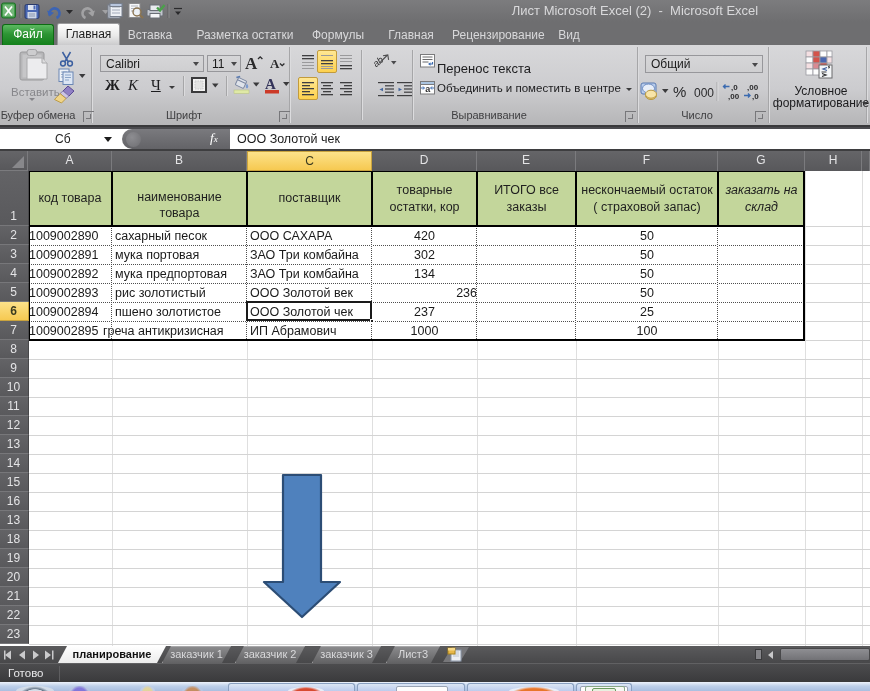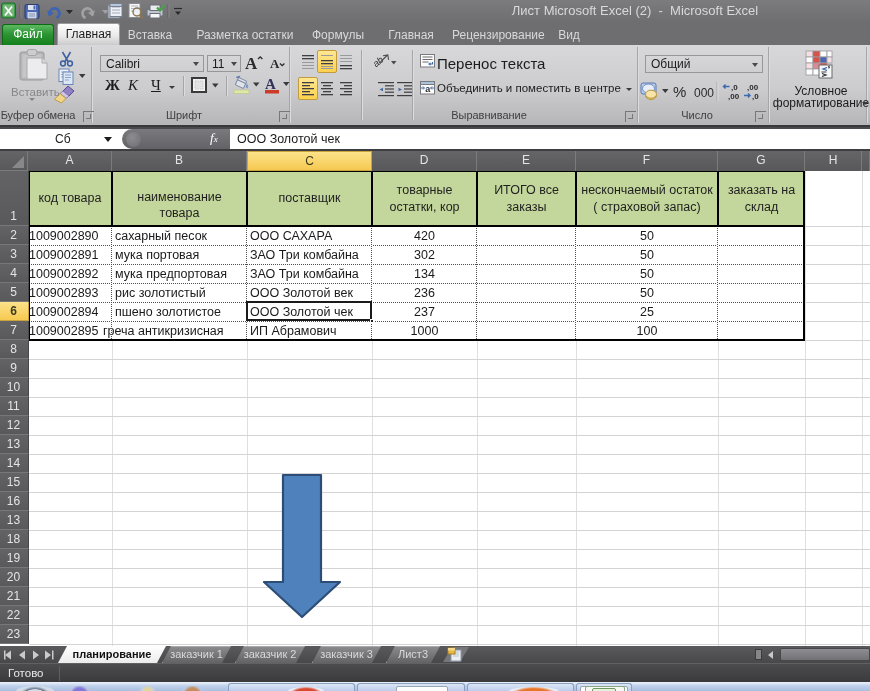--- a/index.html
+++ b/index.html
@@ -246,21 +246,21 @@
  <path d="M1.5 5.8 l3.5 1.7 l-3.5 1.7 z" fill="#44679e"></path>
 </svg>
 <div class="abs" style="left:412px;top:5px;width:1px;height:70px;background:#a6a6a8;box-shadow:1px 0 0 #dcdcde;"></div>
 <div class="abs" style="left:361px;top:5px;width:1px;height:70px;background:#a6a6a8;box-shadow:1px 0 0 #dcdcde;"></div>
 <svg class="abs" style="left:420px;top:9px" width="16" height="14" viewBox="0 0 16 14">
  <rect x="0.5" y="0.5" width="14" height="12.5" fill="#fdfdfd" stroke="#7a7a7c"></rect>
  <path d="M2.5 3 h10 M2.5 5.5 h10 M2.5 8 h6" stroke="#6a6a6c"></path>
  <path d="M12.5 8 v2 h-3" stroke="#3a6ab0" fill="none" stroke-width="1.2"></path>
  <path d="M10.5 8.3 l-2.5 1.7 2.5 1.7 z" fill="#3a6ab0"></path>
 </svg>
-<div class="btxt" style="left:437px;top:10px;font-size:15px;">Перенос текста</div>
+<div class="btxt" style="left:437px;top:16px;font-size:13px;">Перенос текста</div>
 <svg class="abs" style="left:420px;top:36px" width="16" height="14" viewBox="0 0 16 14">
  <rect x="0.5" y="0.5" width="14" height="12.5" fill="#fdfdfd" stroke="#7a7a7c"></rect>
  <rect x="0.5" y="0.5" width="14" height="3" fill="#aac4e0" stroke="#7a7a7c"></rect>
  <path d="M1 7 l3 0 m-1 -1.5 l1.5 1.5 -1.5 1.5 M14 7 l-3 0 m1 -1.5 l-1.5 1.5 1.5 1.5" stroke="#3a6ab0" fill="none" stroke-width="1"></path>
  <text x="5.2" y="10.5" font-size="9" fill="#2f2f31" font-weight="bold">a</text>
 </svg>
 <div class="btxt" style="left:437px;top:37px;font-size:11.5px;">Объединить и поместить в центре</div>
 <div class="dd" style="left:626px;top:43px;"></div>
 <div class="combo" style="left:645px;top:10px;width:118px;height:18px;">
       <span style="position:absolute;left:5px;top:1px;">Общий</span>
@@ -358,21 +358,21 @@
 <div class="gl-h" style="left:29px;top:436px;width:841px;"></div>
 <div class="gl-h" style="left:29px;top:455px;width:841px;"></div>
 <div class="gl-h" style="left:29px;top:474px;width:841px;"></div>
 <div class="gl-h" style="left:29px;top:493px;width:841px;"></div>
 <div class="green" style="left:28px;top:20px;width:84px;height:55px;">код товара</div>
 <div class="green" style="left:112px;top:20px;width:135px;height:68px;">наименование<br>товара</div>
 <div class="green" style="left:247px;top:20px;width:125px;height:55px;">поставщик</div>
 <div class="green" style="left:477px;top:20px;width:99px;height:55px;">ИТОГО все<br>заказы</div>
 <div class="green" style="left:372px;top:20px;width:105px;height:55px;">товарные<br>остатки, кор</div>
 <div class="green" style="left:576px;top:20px;width:142px;height:55px;">нескончаемый остаток<br>( страховой запас)</div>
-<div class="green" style="left:718px;top:20px;width:87px;height:55px;">заказать на<br>склад</div>
+<div class="green" style="left:718px;top:20px;width:87px;height:55px;font-style:italic;">заказать на<br>склад</div>
 <div class="tb" style="left:111px;top:20px;width:1.5px;height:55px;"></div>
 <div class="tb" style="left:246px;top:20px;width:1.5px;height:55px;"></div>
 <div class="tb" style="left:371px;top:20px;width:1.5px;height:55px;"></div>
 <div class="tb" style="left:476px;top:20px;width:1.5px;height:55px;"></div>
 <div class="tb" style="left:575px;top:20px;width:1.5px;height:55px;"></div>
 <div class="tb" style="left:717px;top:20px;width:1.5px;height:55px;"></div>
 <div class="abs" style="left:28px;top:75px;width:777px;height:114px;background:#fff;"></div>
 <div class="cell" style="left:29px;top:78px;width:81px;">1009002890</div>
 <div class="cell" style="left:115px;top:78px;width:130px;">сахарный песок</div>
 <div class="cell" style="left:250px;top:78px;width:120px;">ООО САХАРА</div>
@@ -384,21 +384,21 @@
 <div class="cell" style="left:372px;top:97px;width:105px;text-align:center;">302</div>
 <div class="cell" style="left:576px;top:97px;width:142px;text-align:center;">50</div>
 <div class="cell" style="left:29px;top:116px;width:81px;">1009002892</div>
 <div class="cell" style="left:115px;top:116px;width:130px;">мука предпортовая</div>
 <div class="cell" style="left:250px;top:116px;width:120px;">ЗАО Три комбайна</div>
 <div class="cell" style="left:372px;top:116px;width:105px;text-align:center;">134</div>
 <div class="cell" style="left:576px;top:116px;width:142px;text-align:center;">50</div>
 <div class="cell" style="left:29px;top:135px;width:81px;">1009002893</div>
 <div class="cell" style="left:115px;top:135px;width:130px;">рис золотистый</div>
 <div class="cell" style="left:250px;top:135px;width:120px;">ООО Золотой век</div>
-<div class="cell" style="left:372px;top:135px;width:105px;text-align:center;">236</div>
+<div class="cell" style="left:372px;top:135px;width:105px;text-align:right;">236</div>
 <div class="cell" style="left:576px;top:135px;width:142px;text-align:center;">50</div>
 <div class="cell" style="left:29px;top:154px;width:81px;">1009002894</div>
 <div class="cell" style="left:115px;top:154px;width:130px;">пшено золотистое</div>
 <div class="cell" style="left:250px;top:154px;width:120px;">ООО Золотой чек</div>
 <div class="cell" style="left:372px;top:154px;width:105px;text-align:center;">237</div>
 <div class="cell" style="left:576px;top:154px;width:142px;text-align:center;">25</div>
 <div class="cell" style="left:29px;top:173px;width:81px;">1009002895</div>
 <div class="cell" style="left:103px;top:173px;width:130px;">греча антикризисная</div>
 <div class="cell" style="left:250px;top:173px;width:120px;">ИП Абрамович</div>
 <div class="cell" style="left:372px;top:173px;width:105px;text-align:center;">1000</div>

